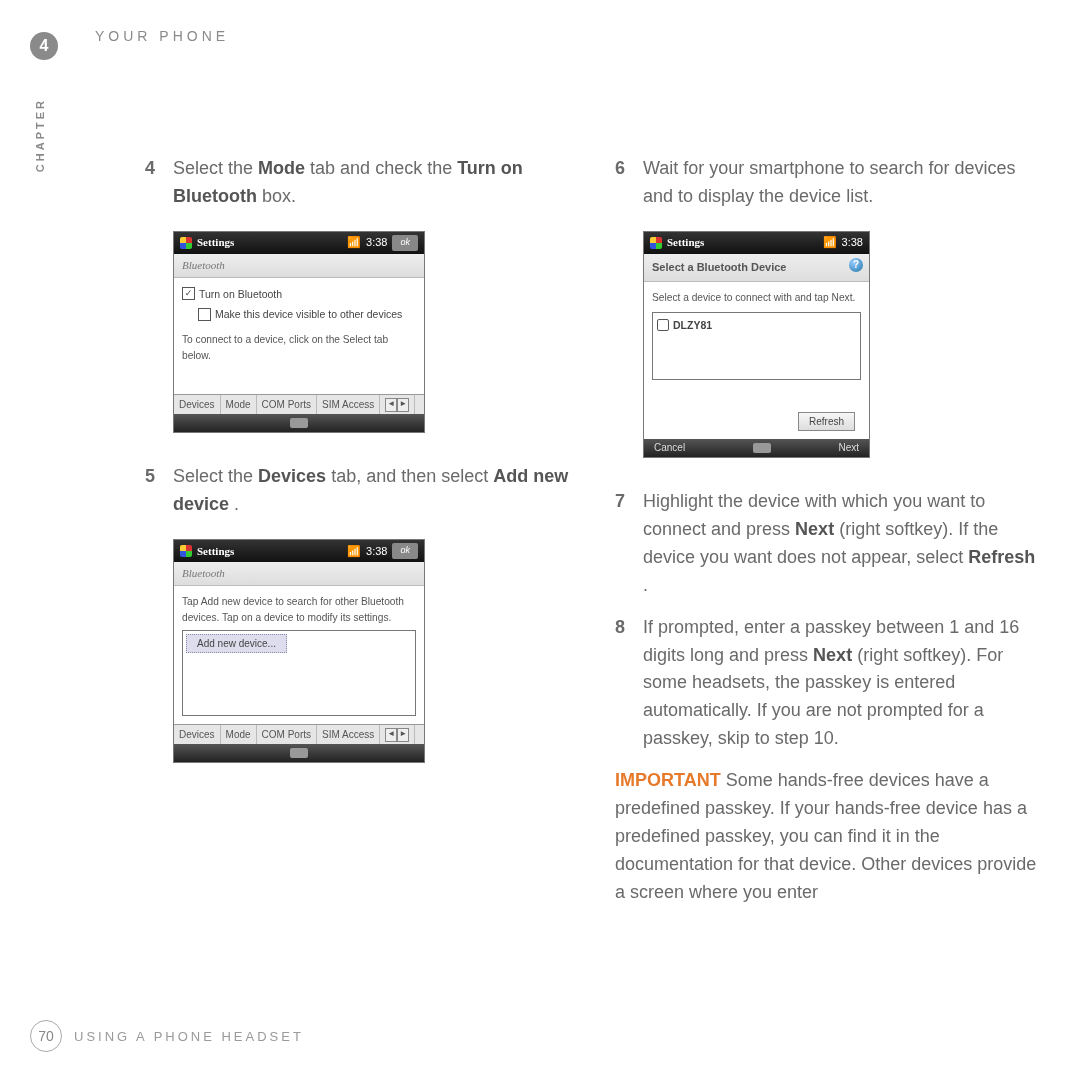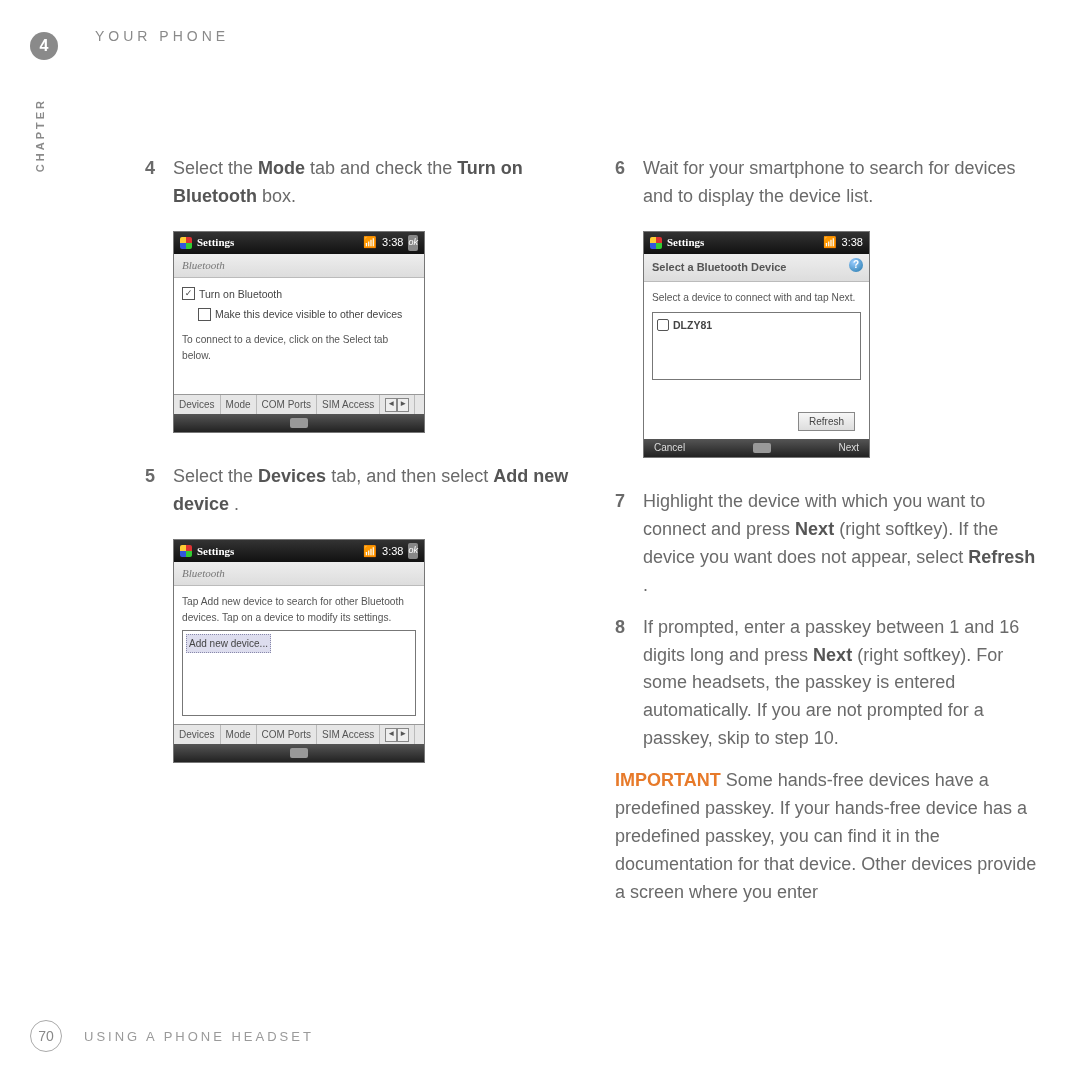--- a/index.html
+++ b/index.html
@@ -90,21 +90,21 @@
     gap: 5px;
     font-size: 11px;
   }
   .ss-flag { width:12px; height:12px; display:inline-block;
     background: conic-gradient(#d33 0 25%, #3c3 0 50%, #35d 0 75%, #fc3 0 100%);
     border-radius:2px;
   }
   .ss-title { font-weight: bold; font-family: Liberation Serif, serif; }
   .ss-spacer { flex:1; }
   .ss-ok {
-    background:#888; color:#fff; font-size:9px; padding:1px 0; border-radius:2px;font-style:italic;
+    background:#888; color:#fff; font-size:9px; padding:1px 8px; border-radius:2px;font-style:italic;
   }
   .ss-subhead {
     background: linear-gradient(#eee,#ddd);
     color:#777; padding:3px 8px; font-style: italic;
     border-bottom:1px solid #bbb;
     font-family:Liberation Serif, serif;
   }
   .ss-body {
     padding: 8px;
     min-height: 100px;
@@ -116,21 +116,21 @@
   .ss-device-box {
     border:1px solid #777; margin-top:6px; height:58px; padding:4px;
     font-size:10.5px;
   }
   .ss-device-item { display:flex; align-items:center; gap:4px;font-weight:bold; }
   .bt-ico { width:10px; height:10px; border:1px solid #555; border-radius:2px; }
   .ss-add {
     border:1px solid #777; margin-top:4px; height:78px; padding:3px;
   }
   .ss-add .sel {
-    background:#dde; border:1px dotted #88a; padding:1px 2px; font-size:10px; display:inline-block;
+    background:#dde; border:1px dotted #88a; padding:1px 10px; font-size:10px; display:inline-block;
   }
   .ss-btn {
     border:1px solid #888; background:linear-gradient(#f7f7f7,#ddd);
     font-size:10px; padding:1px 10px; display:inline-block;
   }
   .ss-tabs {
     display:flex; font-size:10px; border-top:1px solid #999;
     background:#e6e6e6;
   }
   .ss-tabs span {
@@ -162,21 +162,21 @@
     color:#555; padding:5px 8px;
     border-bottom:1px solid #bbb;
     position:relative;
     font-weight:bold;
   }
   .important { }
   .important .lbl { color:#e77a2a; font-weight:bold; }
   .footer {
     position:absolute;
     left:30px; bottom:28px;
-    display:flex; align-items:center; gap:22px;
+    display:flex; align-items:center; gap:12px;
   }
   .page-num {
     width:30px; height:30px; border:1px solid #aaa; border-radius:50%;
     display:flex; align-items:center; justify-content:center;
     font-size:14px; color:#888;
   }
   .foot-txt {
     letter-spacing:3px; font-size:13px; color:#9a9a9a;
   }
   .ss-ref-row { text-align:right; padding-right:6px; padding-top:32px; }

